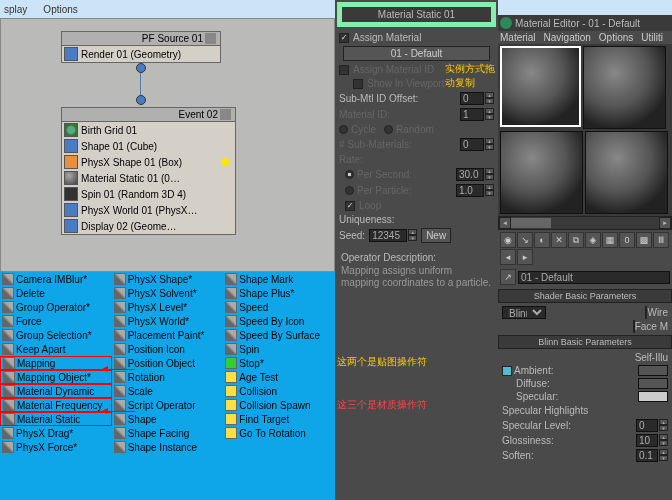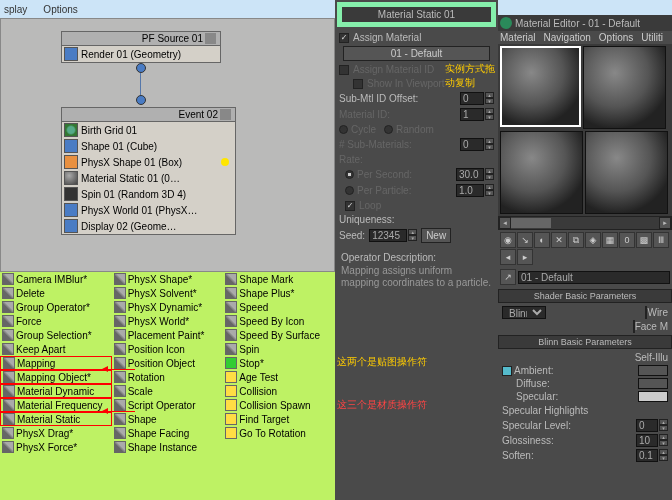--- a/index.html
+++ b/index.html
@@ -10,21 +10,21 @@
 
 .viewport { position: absolute; top: 18px; left: 0; width: 335px; height: 254px; background: #babab9; border: 1px solid #888; text-align: center; }
 .node-box { position: absolute; background: #d4d0c8; border: 1px solid #666; }
 .node-title { background: #b0b0b0; border-bottom: 1px solid #666; padding: 1px 4px; display: flex; justify-content: flex-end; align-items: center; font-size: 10px; }
 .node-title .ico { width: 11px; height: 11px; margin-left: 2px; display: inline-block; }
 .node-row { display: flex; align-items: center; padding: 1px 2px; font-size: 10px; }
 .node-row .ico { width: 14px; height: 14px; margin-right: 3px; border: 1px solid #555; display: inline-flex; align-items: center; justify-content: center; }
 .yellow-dot { width: 8px; height: 8px; background: #ffe600; border-radius: 50%; margin-left: auto; margin-right: 4px; }
 .connector { position: absolute; width: 10px; height: 10px; background: #4a7cc4; border: 1px solid #333; border-radius: 50%; }
 
-.op-list { position: absolute; top: 272px; left: 0; width: 335px; height: 228px; background: #bef264; display: flex; font-size: 10px; }
+.op-list { position: absolute; top: 272px; left: 0; width: 335px; height: 228px; background: #0ea5e9; display: flex; font-size: 10px; }
 .op-col { flex: 1; }
 .op-item { display: flex; align-items: center; padding: 0 2px; height: 14px; white-space: nowrap; }
 .op-item .ico { width: 12px; height: 12px; margin-right: 2px; border: 1px solid #666; flex-shrink: 0; }
 .op-item.boxed { border: 1px solid red; }
 
 .mid-panel { position: absolute; top: 0; left: 335px; width: 163px; height: 500px; background: #4a4a4a; color: #bbb; font-size: 10px; padding: 2px; }
 .mid-header { background: #3a3a3a; padding: 2px 4px; text-align: center; border: 5px solid #86efac; margin-bottom: 4px; }
 .mid-row { display: flex; align-items: center; padding: 1px 2px; margin: 1px 0; }
 .chk { width: 10px; height: 10px; border: 1px solid #222; margin-right: 4px; background: #333; display: inline-flex; align-items: center; justify-content: center; }
 .chk.on::after { content: "✓"; color: #ddd; font-size: 8px; }
@@ -191,21 +191,21 @@
       <div class="op-item">
         <span class="ico i-check"></span>
         <span>PhysX Shape*</span>
       </div>
       <div class="op-item">
         <span class="ico i-check"></span>
         <span>PhysX Solvent*</span>
       </div>
       <div class="op-item">
         <span class="ico i-check"></span>
-        <span>PhysX Dynamic*</span>
+        <span>PhysX Level*</span>
       </div>
       <div class="op-item">
         <span class="ico i-check"></span>
         <span>PhysX World*</span>
       </div>
       <div class="op-item">
         <span class="ico i-check"></span>
         <span>Placement Paint*</span>
       </div>
       <div class="op-item">

